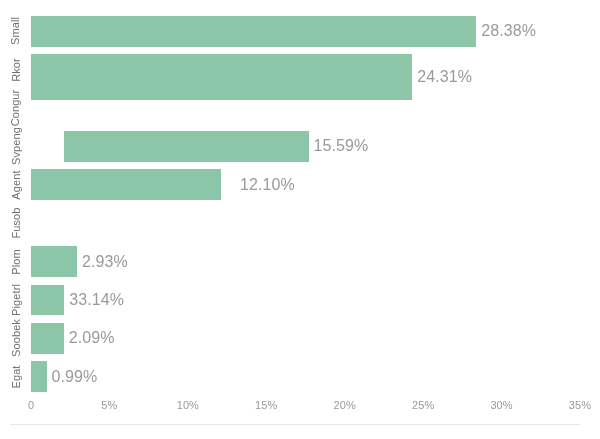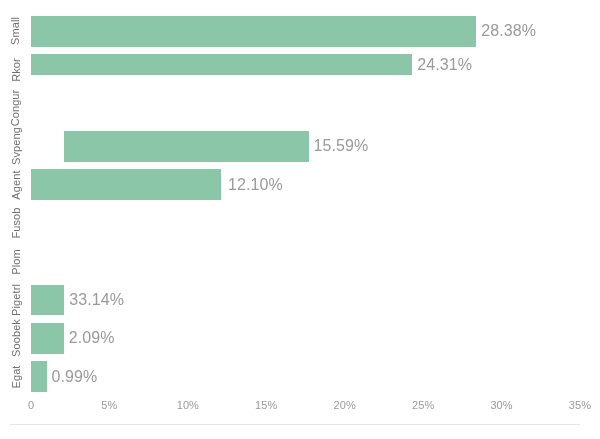--- a/index.html
+++ b/index.html
@@ -139,31 +139,35 @@
       <div class="y-tick" style="top: 345.6px; height: 38.4px;">
         <span class="y-tick-label" style="color: rgb(111, 111, 111);">Egat</span>
       </div>
     </div>
 
   <div id="plot-area">
       <div class="bar-row" style="position: absolute; left: 0px; top: 3.84px; height: 30.72px; width: 549px;">
         <div class="bar" style="width: 445.161px; background: rgb(140, 198, 168);"></div>
         <div class="bar-value-label" style="left: 450.161px; color: rgb(154, 154, 154);">28.38%</div>
       </div>
-      <div class="bar-row" style="position: absolute; left: 0px; top: 42.24px; height: 21px; width: 549px;">
+      <div class="bar-row" style="position: absolute; left: 0px; top: 42.24px; height: 46px; width: 549px;">
         <div class="bar" style="width: 381.32px; background: rgb(140, 198, 168);"></div>
         <div class="bar-value-label" style="left: 386.32px; color: rgb(154, 154, 154);">24.31%</div>
       </div>
       <div class="bar-row" style="position: absolute; left: 4px; top: 119.04px; height: 30.72px; width: 549px; margin-left: 29px;">
         <div class="bar" style="width: 244.54px; background: rgb(140, 198, 168);"></div>
         <div class="bar-value-label" style="left: 249.54px; color: rgb(154, 154, 154);">15.59%</div>
       </div>
       <div class="bar-row" style="position: absolute; left: 0px; top: 157.44px; height: 30.72px; width: 549px;">
         <div class="bar" style="width: 189.797px; background: rgb(140, 198, 168);"></div>
-        <div class="bar-value-label" style="left: 197px; color: rgb(154, 154, 154);">12.10%</div>
+        <div class="bar-value-label" style="left: 209px; color: rgb(154, 154, 154);">12.10%</div>
+      </div>
+      <div class="bar-row" style="position: absolute; left: 0px; top: 234.24px; height: 30.72px; width: 549px;">
+        <div class="bar" style="width: 45.9591px; background: rgb(140, 198, 168);"></div>
+        <div class="bar-value-label" style="left: 50.9591px; color: rgb(154, 154, 154);">2.93%</div>
       </div>
       <div class="bar-row" style="position: absolute; left: 0px; top: 272.64px; height: 30.72px; width: 549px;">
         <div class="bar" style="width: 33.2537px; background: rgb(140, 198, 168);"></div>
         <div class="bar-value-label" style="left: 38.2537px; color: rgb(154, 154, 154);">33.14%</div>
       </div>
       <div class="bar-row" style="position: absolute; left: 0px; top: 311.04px; height: 30.72px; width: 549px;">
         <div class="bar" style="width: 32.7831px; background: rgb(140, 198, 168);"></div>
         <div class="bar-value-label" style="left: 37.7831px; color: rgb(154, 154, 154);">2.09%</div>
       </div>
       <div class="bar-row" style="position: absolute; left: 0px; top: 349.44px; height: 30.72px; width: 549px;">

